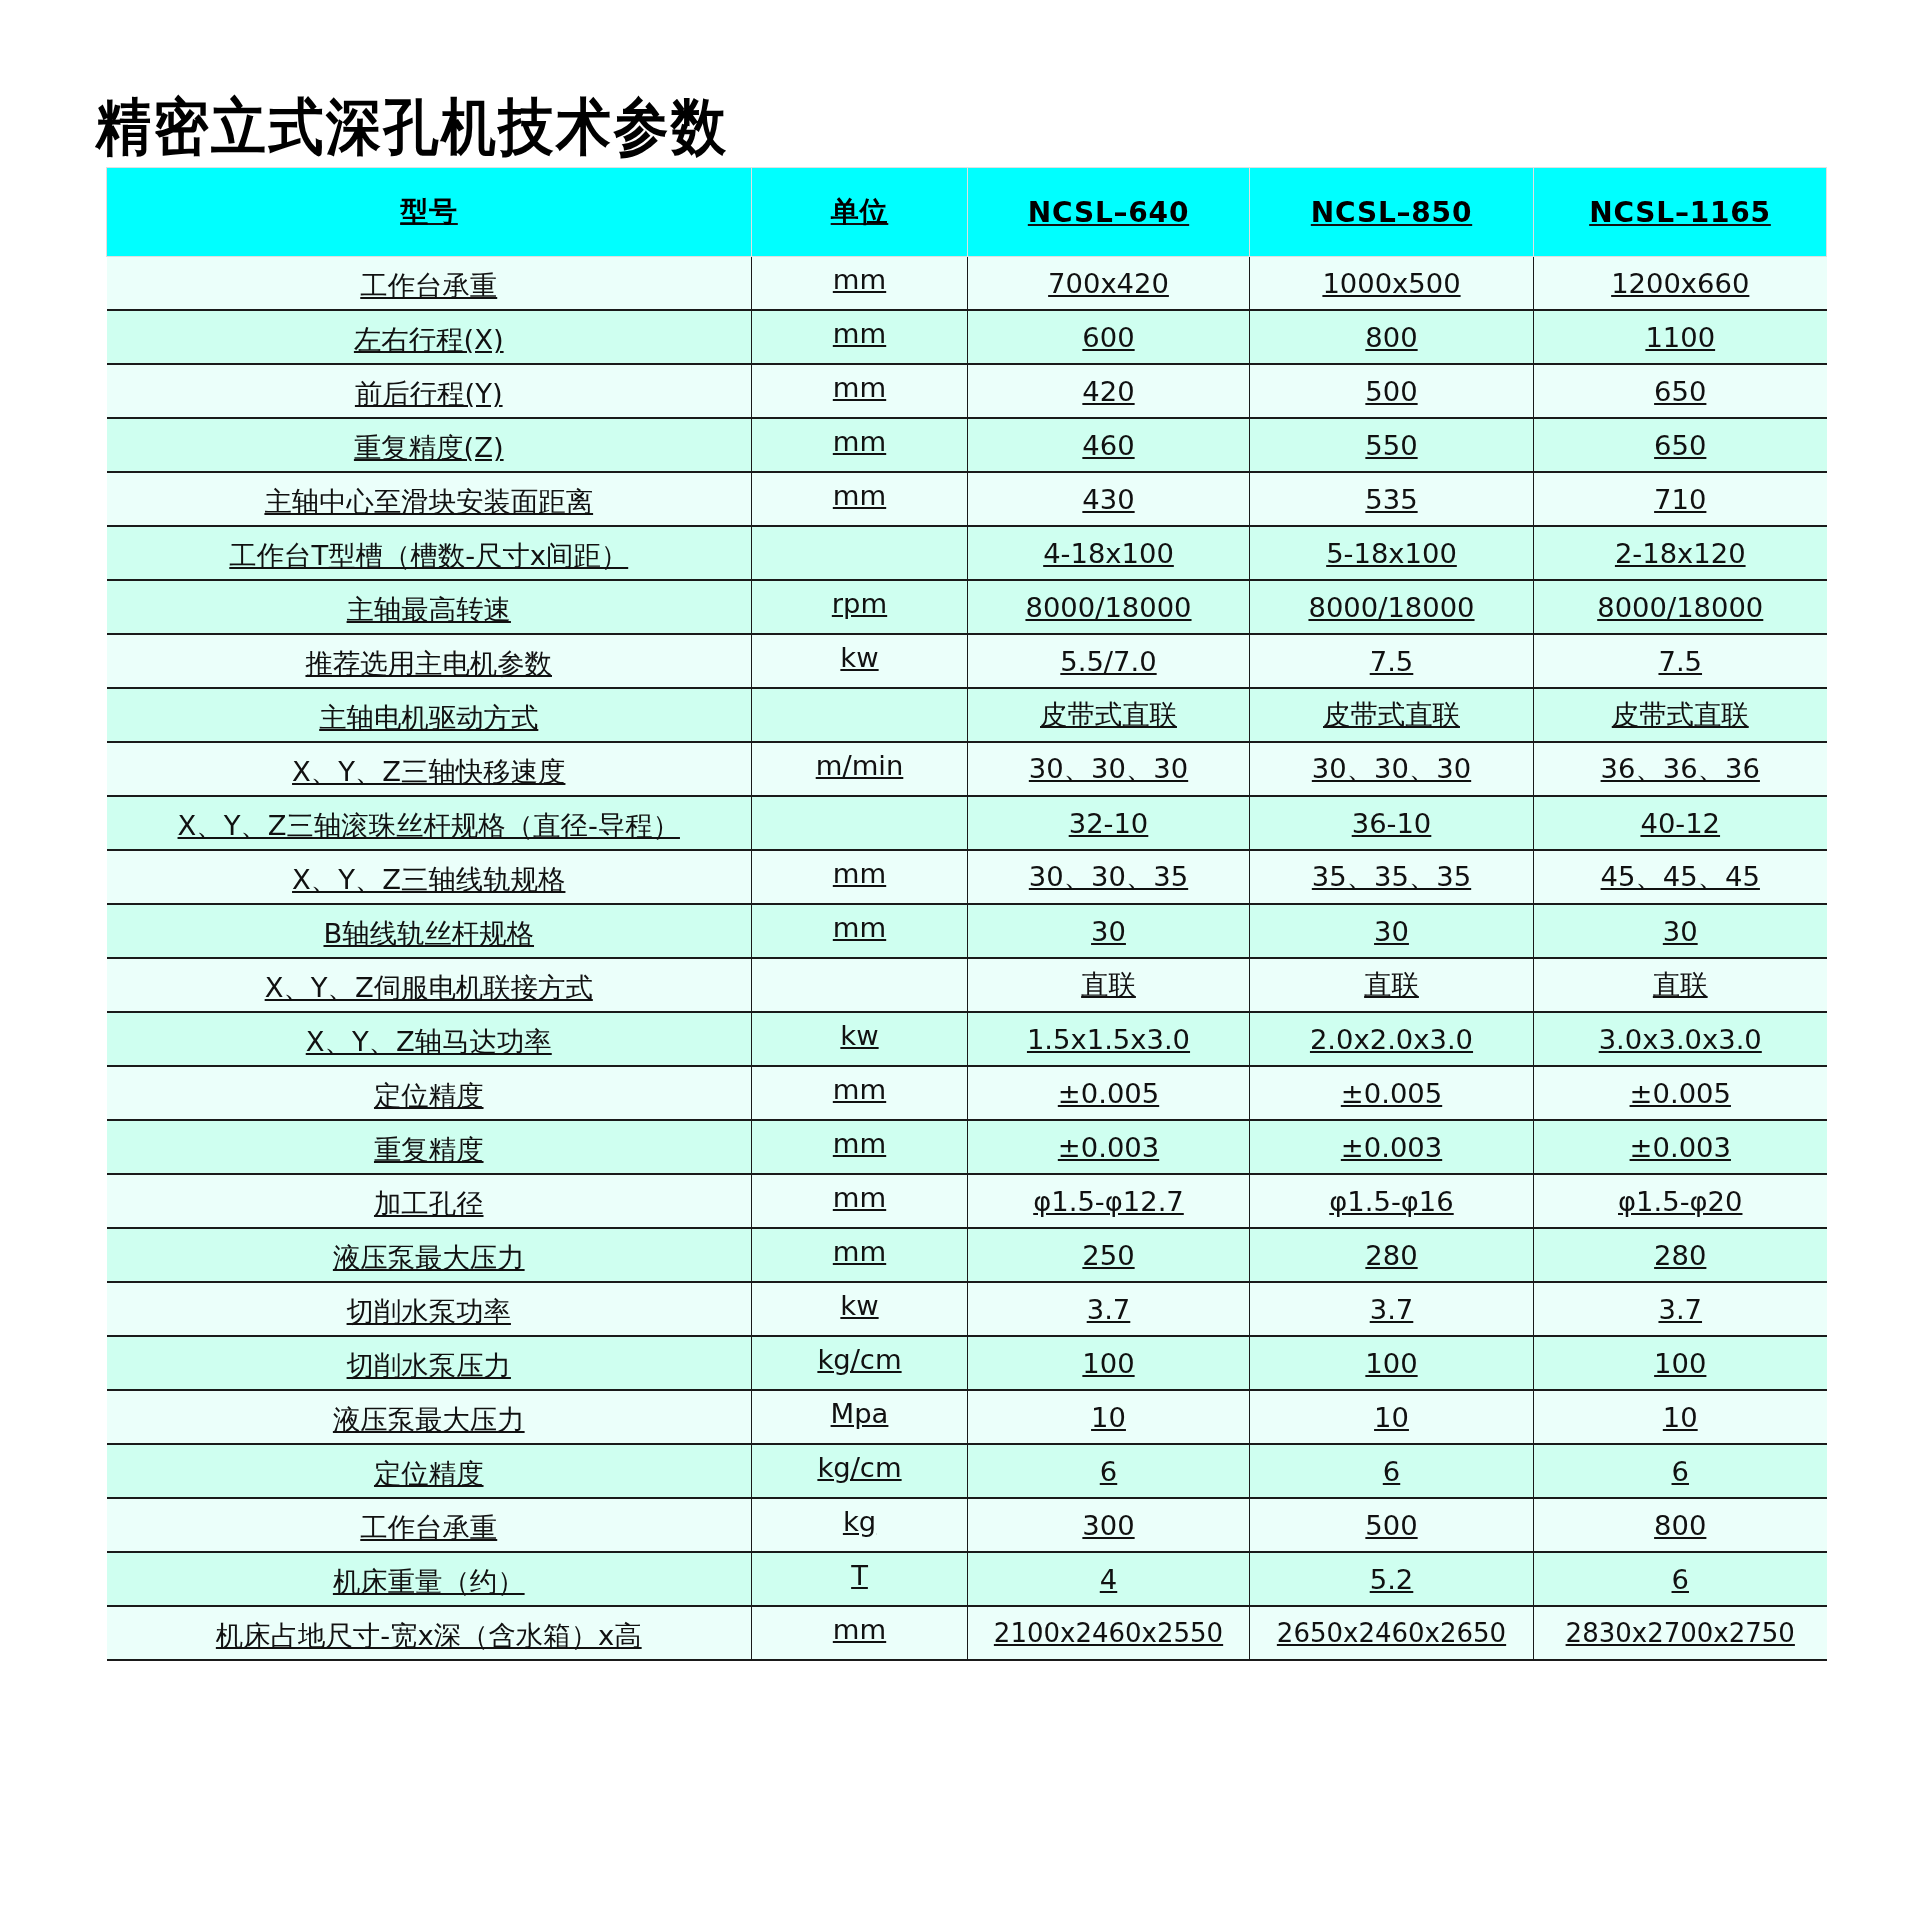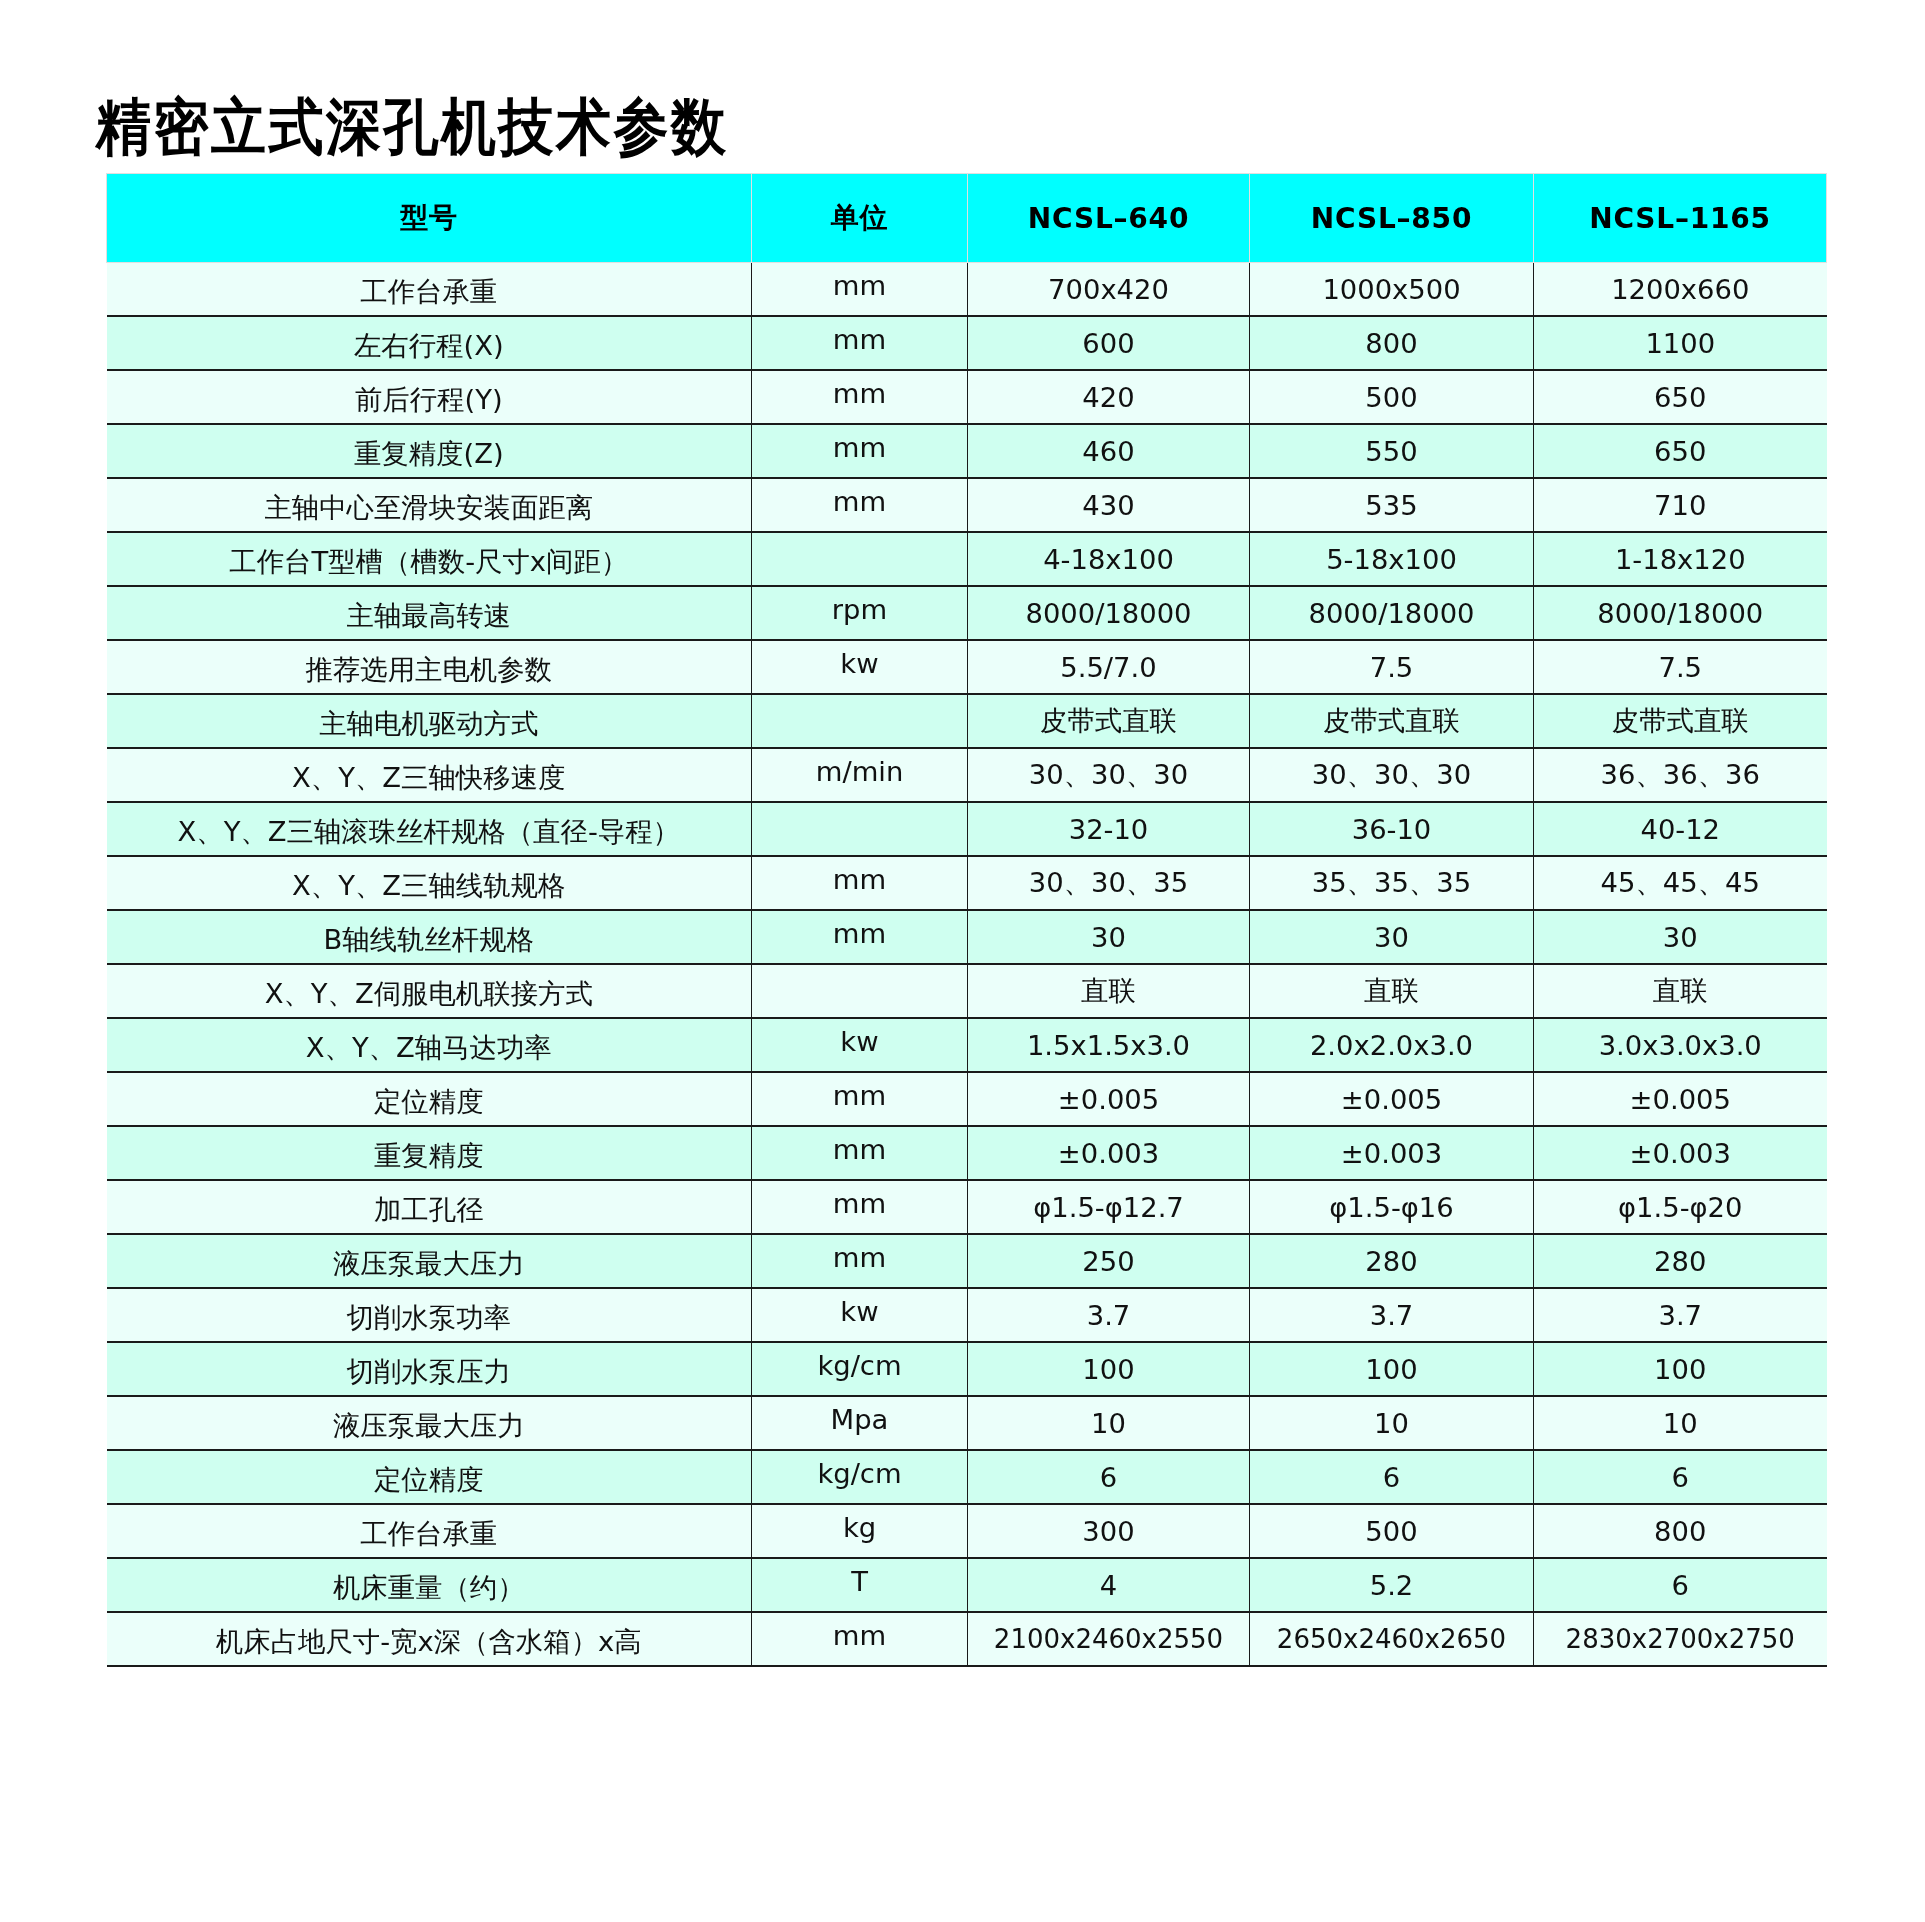--- a/index.html
+++ b/index.html
@@ -25,24 +25,25 @@
       font-size: 55px;
       line-height: 66px;
       letter-spacing: 2.5px;
       color: #000000;
       transform: scaleY(1.12);
       transform-origin: left top;
     }
     .spec-table {
       position: absolute;
       left: 106px;
-      top: 173px;
+      top: 167px;
       width: 1721px;
       border-collapse: collapse;
       table-layout: fixed;
+      text-decoration: underline;
     }
     .spec-table col.c-param { width: 645px; }
     .spec-table col.c-unit  { width: 216px; }
     .spec-table col.c-m1    { width: 282px; }
     .spec-table col.c-m2    { width: 284px; }
     .spec-table col.c-m3    { width: 293px; }
 
     .spec-table thead th {
       height: 88px;
       background: #00ffff;
@@ -141,21 +142,21 @@
         <td class="unit-cell">mm</td>
         <td class="val-cell">430</td>
         <td class="val-cell">535</td>
         <td class="val-cell">710</td>
       </tr>
       <tr class="row-dark">
         <td class="param-cell">工作台T型槽（槽数-尺寸x间距）</td>
         <td class="unit-cell"></td>
         <td class="val-cell">4-18x100</td>
         <td class="val-cell">5-18x100</td>
-        <td class="val-cell">1-18x120</td>
+        <td class="val-cell">2-18x120</td>
       </tr>
       <tr class="row-dark">
         <td class="param-cell">主轴最高转速</td>
         <td class="unit-cell">rpm</td>
         <td class="val-cell">8000/18000</td>
         <td class="val-cell">8000/18000</td>
         <td class="val-cell">8000/18000</td>
       </tr>
       <tr class="row-light">
         <td class="param-cell">推荐选用主电机参数</td>

